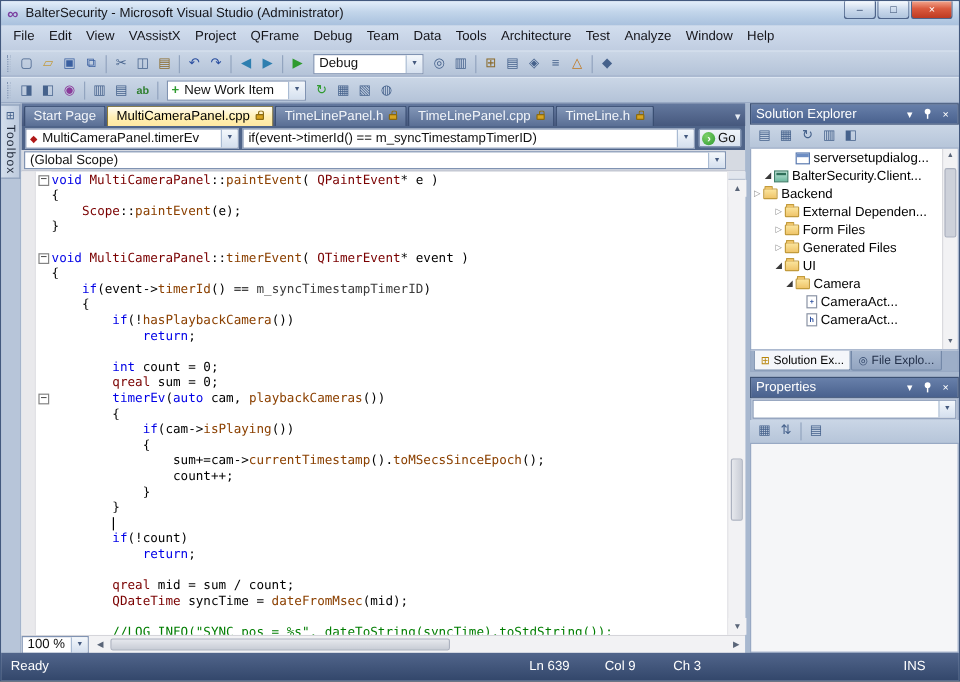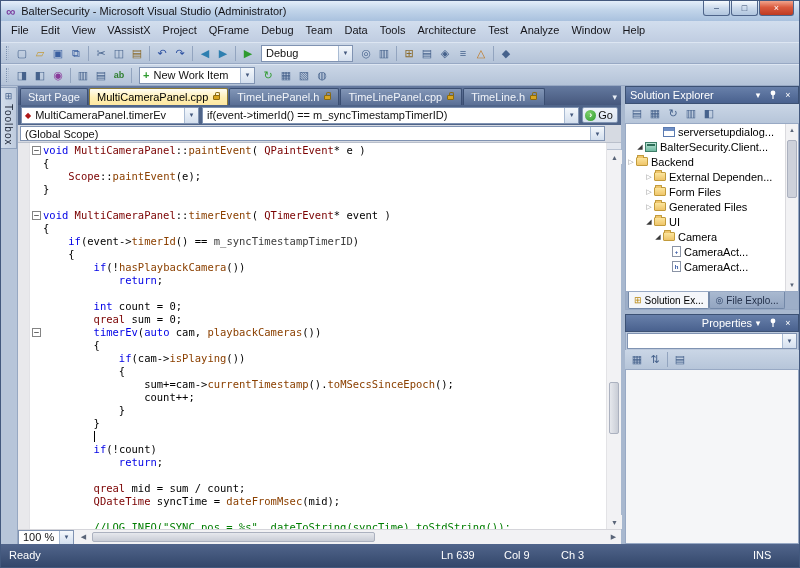--- a/index.html
+++ b/index.html
@@ -112,21 +112,21 @@
   .i-h-file:after{content:"h";}
   .tree-scroll{position:absolute;right:0;top:0;bottom:0;width:13px;background:#F2F2F4;border-left:1px solid #DADADE;display:flex;flex-direction:column;align-items:stretch;}
   .ts-btn{height:12px;font-size:6px;color:#5A6578;display:flex;align-items:center;justify-content:center;}
   .ts-track{flex:1;position:relative;}
   .ts-thumb{position:absolute;left:1px;right:1px;top:4px;height:58px;background:#CDD1DA;border:1px solid #ABB1BF;border-radius:2px;}
   .se-tabs{height:18px;background:#9DAEC8;display:flex;align-items:flex-start;padding:0 2px;flex:none;border:1px solid #98A9C4;border-top:none;}
   .se-tab{height:17px;display:flex;align-items:center;gap:3px;padding:0 5px;font-size:10px;border:1px solid #7388A8;border-top:none;border-radius:0 0 2px 2px;white-space:nowrap;color:#23304A;background:linear-gradient(#A9B9D0,#93A5C1);cursor:default;}
   .se-tab.active{background:#F4F6FA;color:#000;}
   .se-tab-ico{font-size:9px;line-height:1;}
   .panel-splitter{height:4px;background:#A8B8CF;flex:none;}
-  .props-panel{flex:1;display:flex;flex-direction:column;min-height:0;text-align:right;}
+  .props-panel{flex:1;display:flex;flex-direction:column;min-height:0;}
   .props-combo-row{height:18px;padding:1px 1px;background:#BCC9DC;border-left:1px solid #98A9C4;border-right:1px solid #98A9C4;flex:none;}
   .props-combo{height:16px;}
   .props-grid{flex:1;background:#F5F6F8;border:1px solid #98A9C4;border-top:none;min-height:0;}
 
   
   .statusbar{height:23px;background:linear-gradient(#51658B,#33476B);color:#fff;position:relative;flex:none;font-size:11px;}
   .sb-cell{position:absolute;top:5px;white-space:nowrap;}
 </style>
 </head>
 <body>

